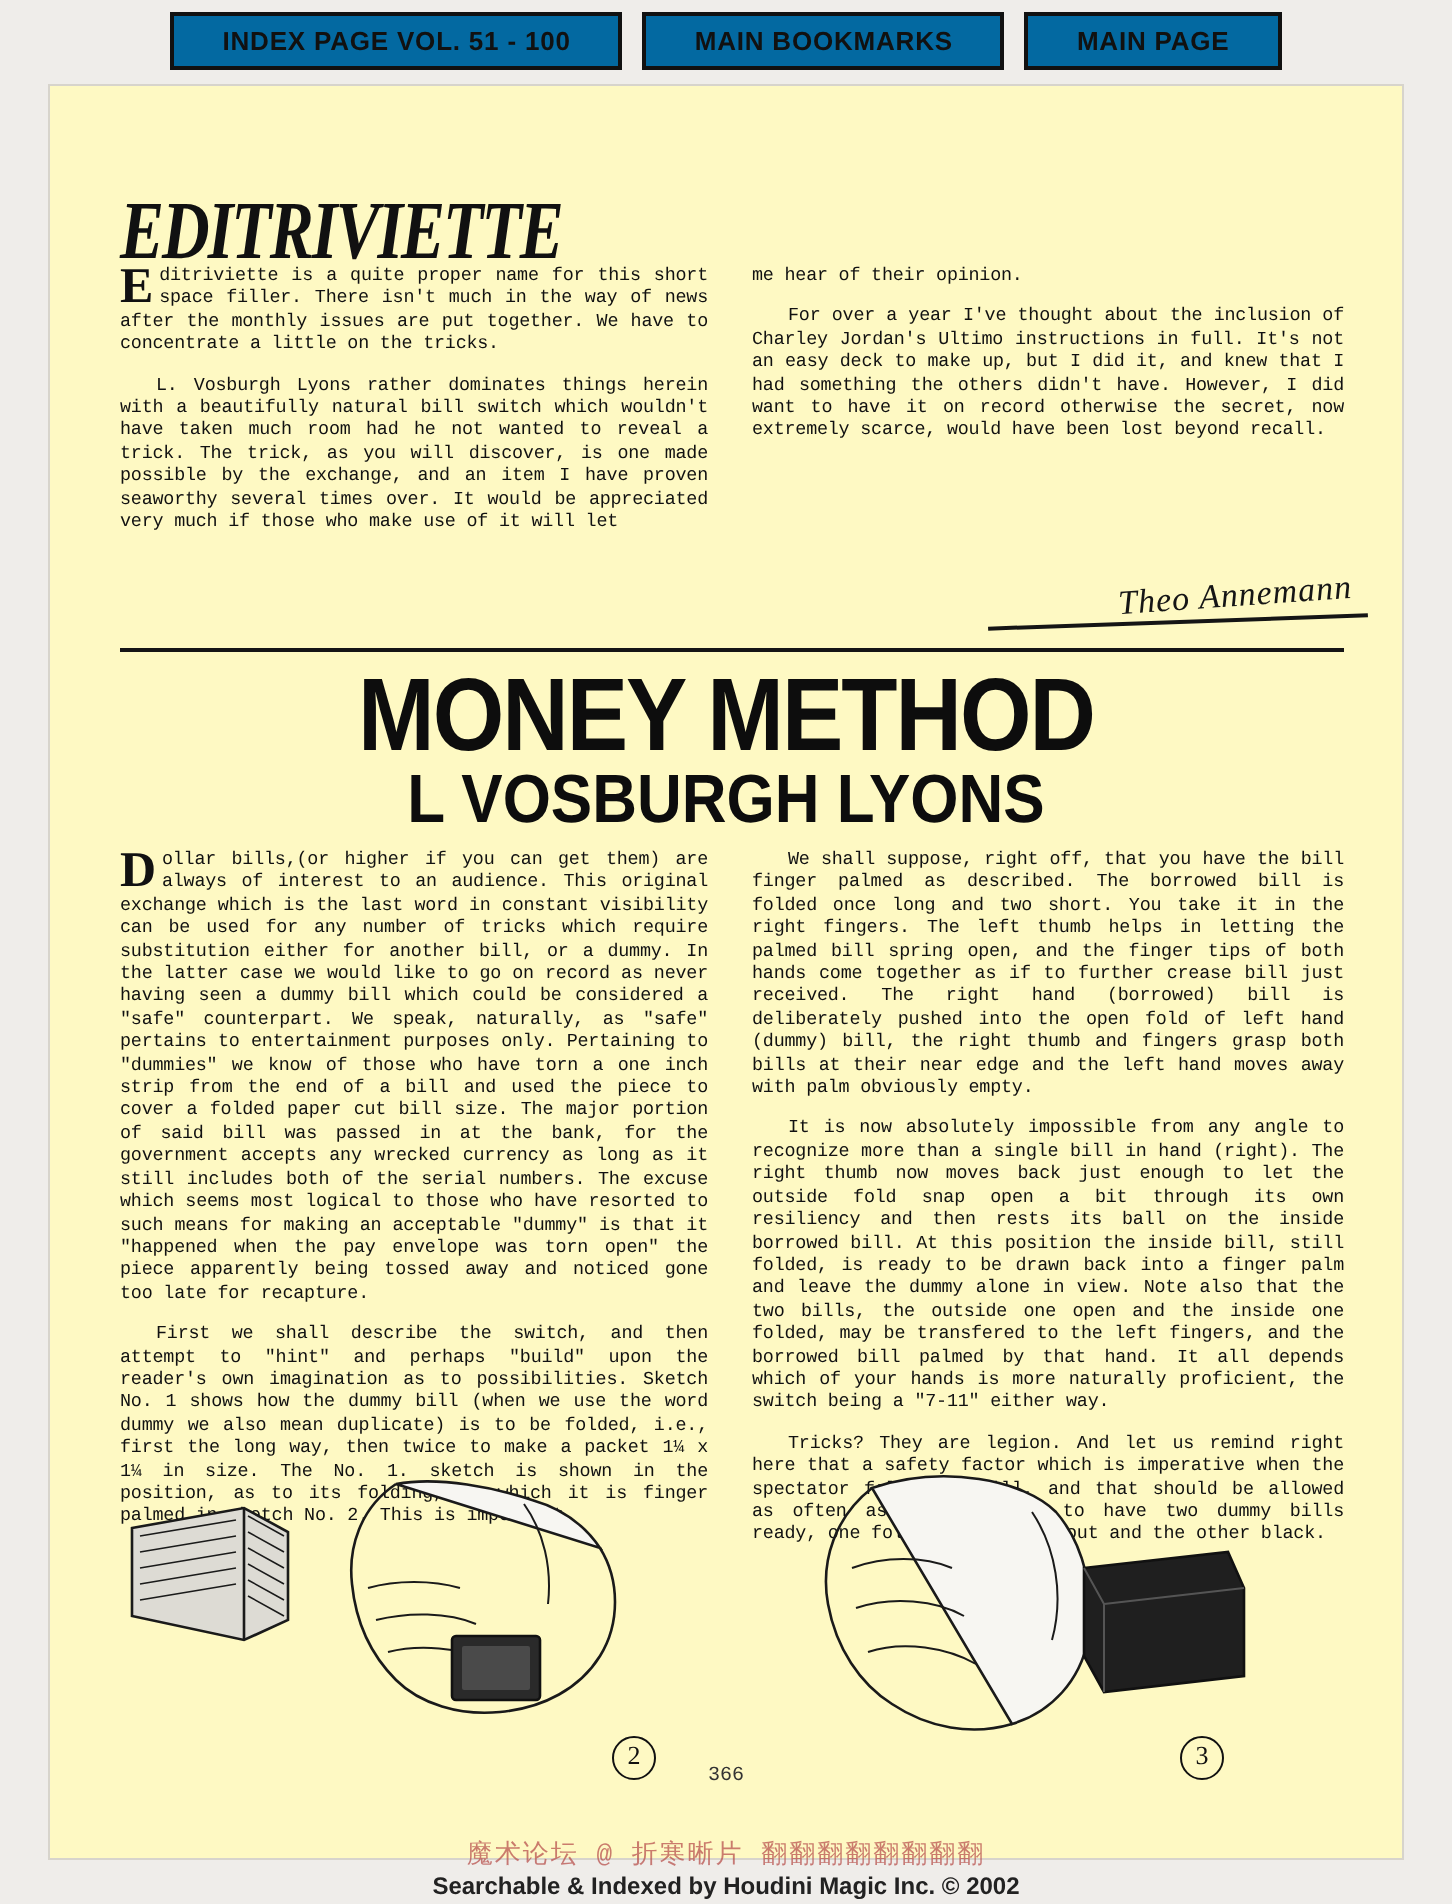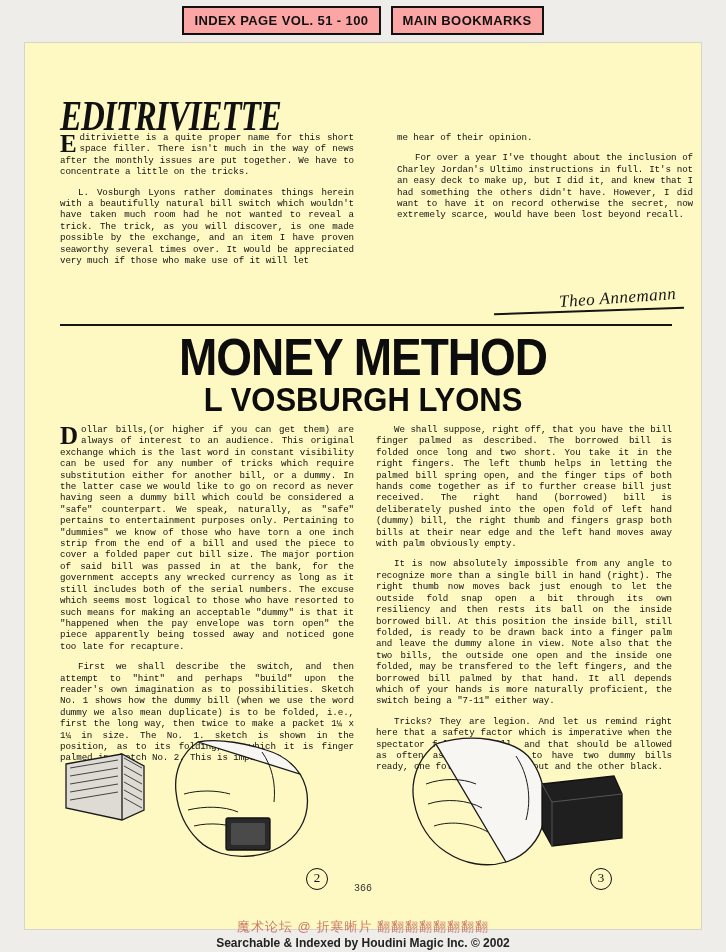--- a/index.html
+++ b/index.html
@@ -15,27 +15,27 @@
     position:relative;
     width:726px;height:952px;
     background:#efedea;
   }
   
   .topnav{
     position:absolute;top:6px;left:0;width:726px;
     display:flex;justify-content:center;align-items:center;gap:10px;
   }
   .navbtn{
-    background:#fca5a5;
+    background:#0369a1;
     border:2px solid #111;
     font-family:"Liberation Sans", sans-serif;
     font-weight:bold;
     font-size:13px;
     letter-spacing:.4px;
-    padding:5px 10px;
+    padding:5px 24px;
     color:#111;
     white-space:nowrap;
     cursor:pointer;
   }
   
   .sheet{
     position:absolute;
     top:42px;left:24px;
     width:678px;height:888px;
     background:#fef9c3;
@@ -141,21 +141,21 @@
     left:0;right:0;bottom:36px;
     text-align:center;
     font-size:10px;
     color:#333;
     margin-top:18px;
   }
   .watermark{
     position:absolute;
     left:0;right:0;bottom:16px;
     text-align:center;
-    font-family:Liberation Sans, sans-serif;
+    font-family:Liberation Mono, monospace;
     font-size:13px;
     color:#b9534f;
     opacity:.75;
     letter-spacing:1px;
   }
   .searchable{
     position:absolute;
     left:0;right:0;bottom:2px;
     text-align:center;
     font-family:"Liberation Sans", sans-serif;
@@ -165,32 +165,33 @@
   }
 </style>
 </head>
 <body>
 
 <div class="page">
 
   <div class="topnav">
     <div class="navbtn">INDEX PAGE VOL. 51 - 100</div>
     <div class="navbtn">MAIN BOOKMARKS</div>
+    <div class="navbtn">MAIN PAGE</div>
   </div>
 
   <div class="sheet">
 
     <div class="masthead">EDITRIVIETTE</div>
 
     <div class="col" style="left:36px;top:90px;width:294px;">
       <p><span class="dropcap">E</span><span>ditriviette is a quite proper name for this short space filler. There isn't much in the way of news after the monthly issues are put together. We have to concentrate a little on the tricks.</span></p>
       <p class="indent">L. Vosburgh Lyons rather dominates things herein with a beautifully natural bill switch which wouldn't have taken much room had he not wanted to reveal a trick. The trick, as you will discover, is one made possible by the exchange, and an item I have proven seaworthy several times over. It would be appreciated very much if those who make use of it will let</p>
     </div>
 
-    <div class="col" style="left:352px;top:90px;width:296px;margin-left:21px;">
+    <div class="col" style="left:352px;top:90px;width:296px;">
       <p>me hear of their opinion.</p>
       <p class="indent">For over a year I've thought about the inclusion of Charley Jordan's Ultimo instructions in full. It's not an easy deck to make up, but I did it, and knew that I had something the others didn't have. However, I did want to have it on record otherwise the secret, now extremely scarce, would have been lost beyond recall.</p>
     </div>
 
     <div class="signature">Theo Annemann</div>
     <div class="sig-underline"></div>
 
     <div class="rule" style="left:36px;top:282px;width:612px;height:2px;"></div>
 
     <div class="title">MONEY METHOD</div>

